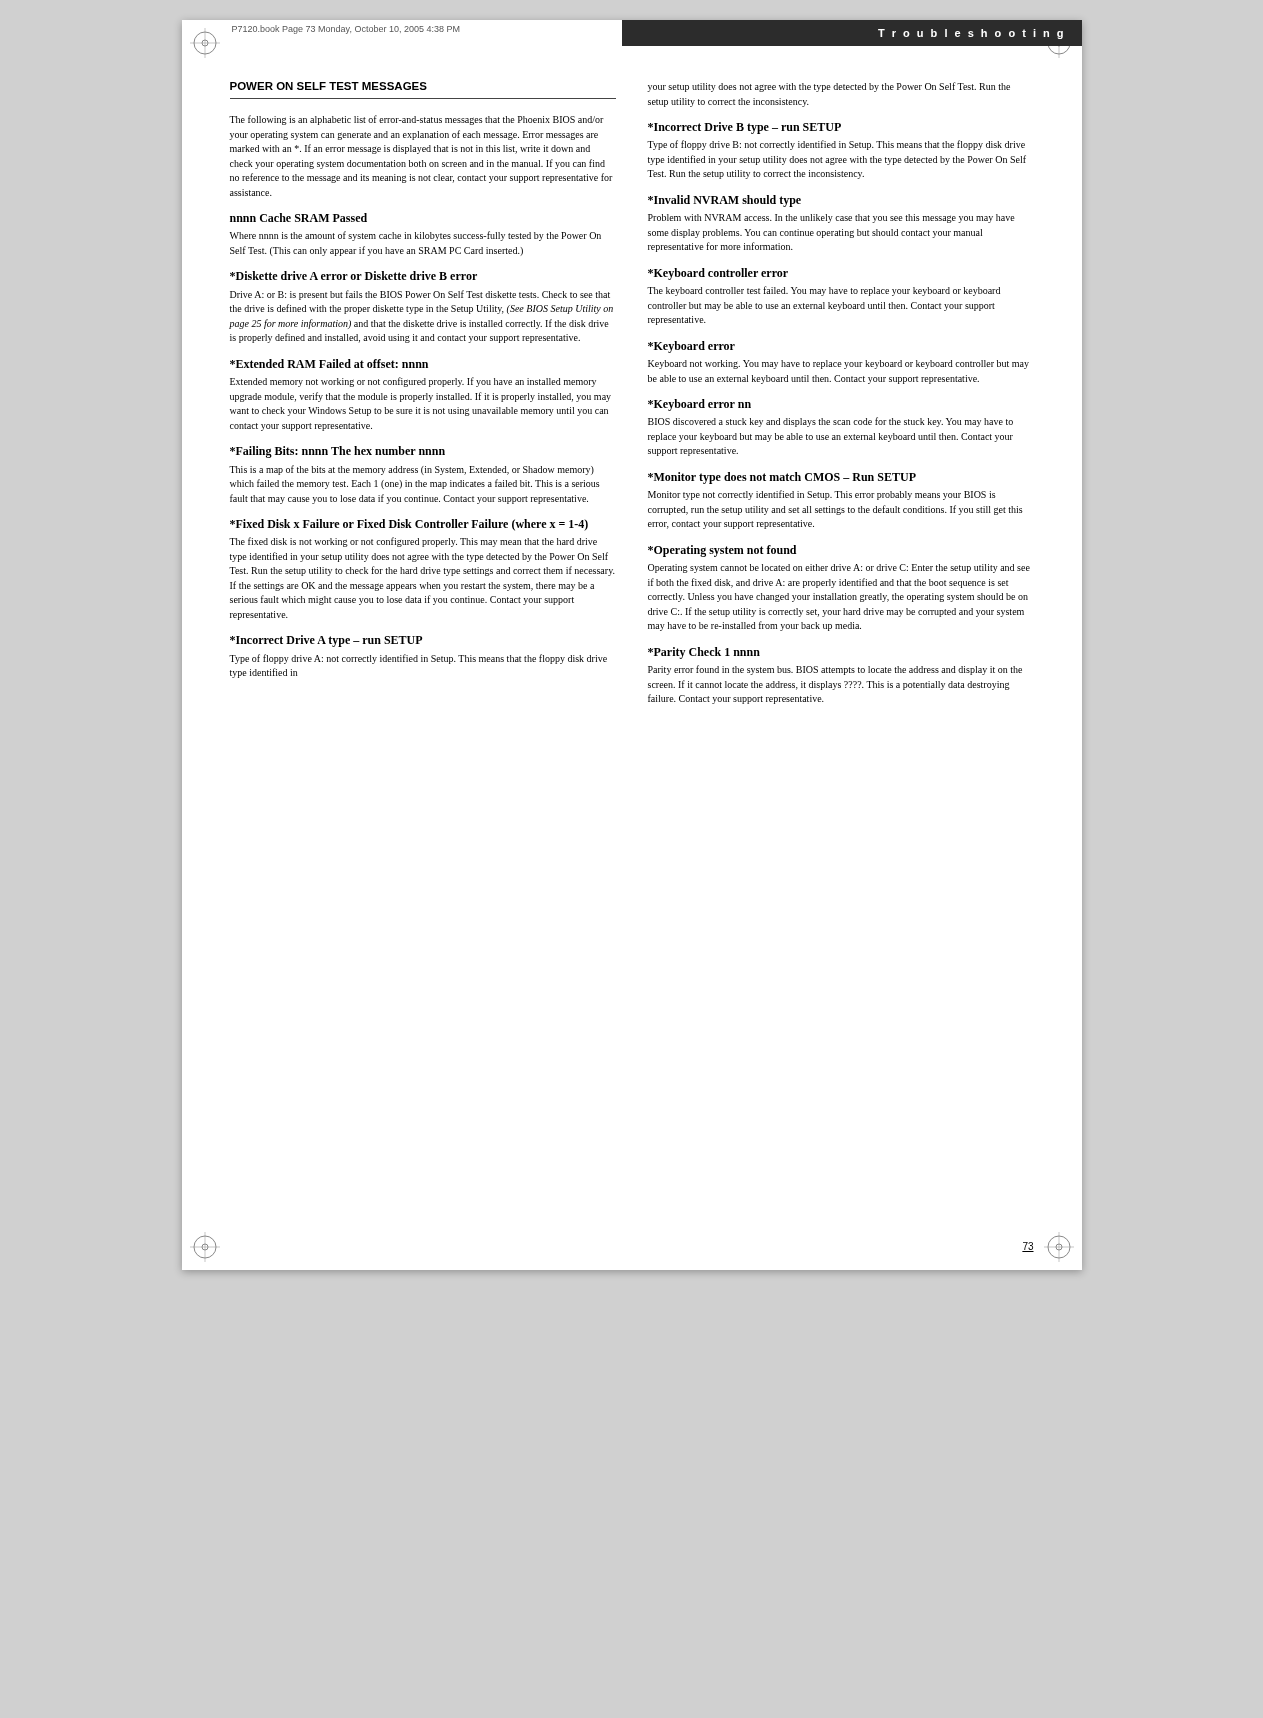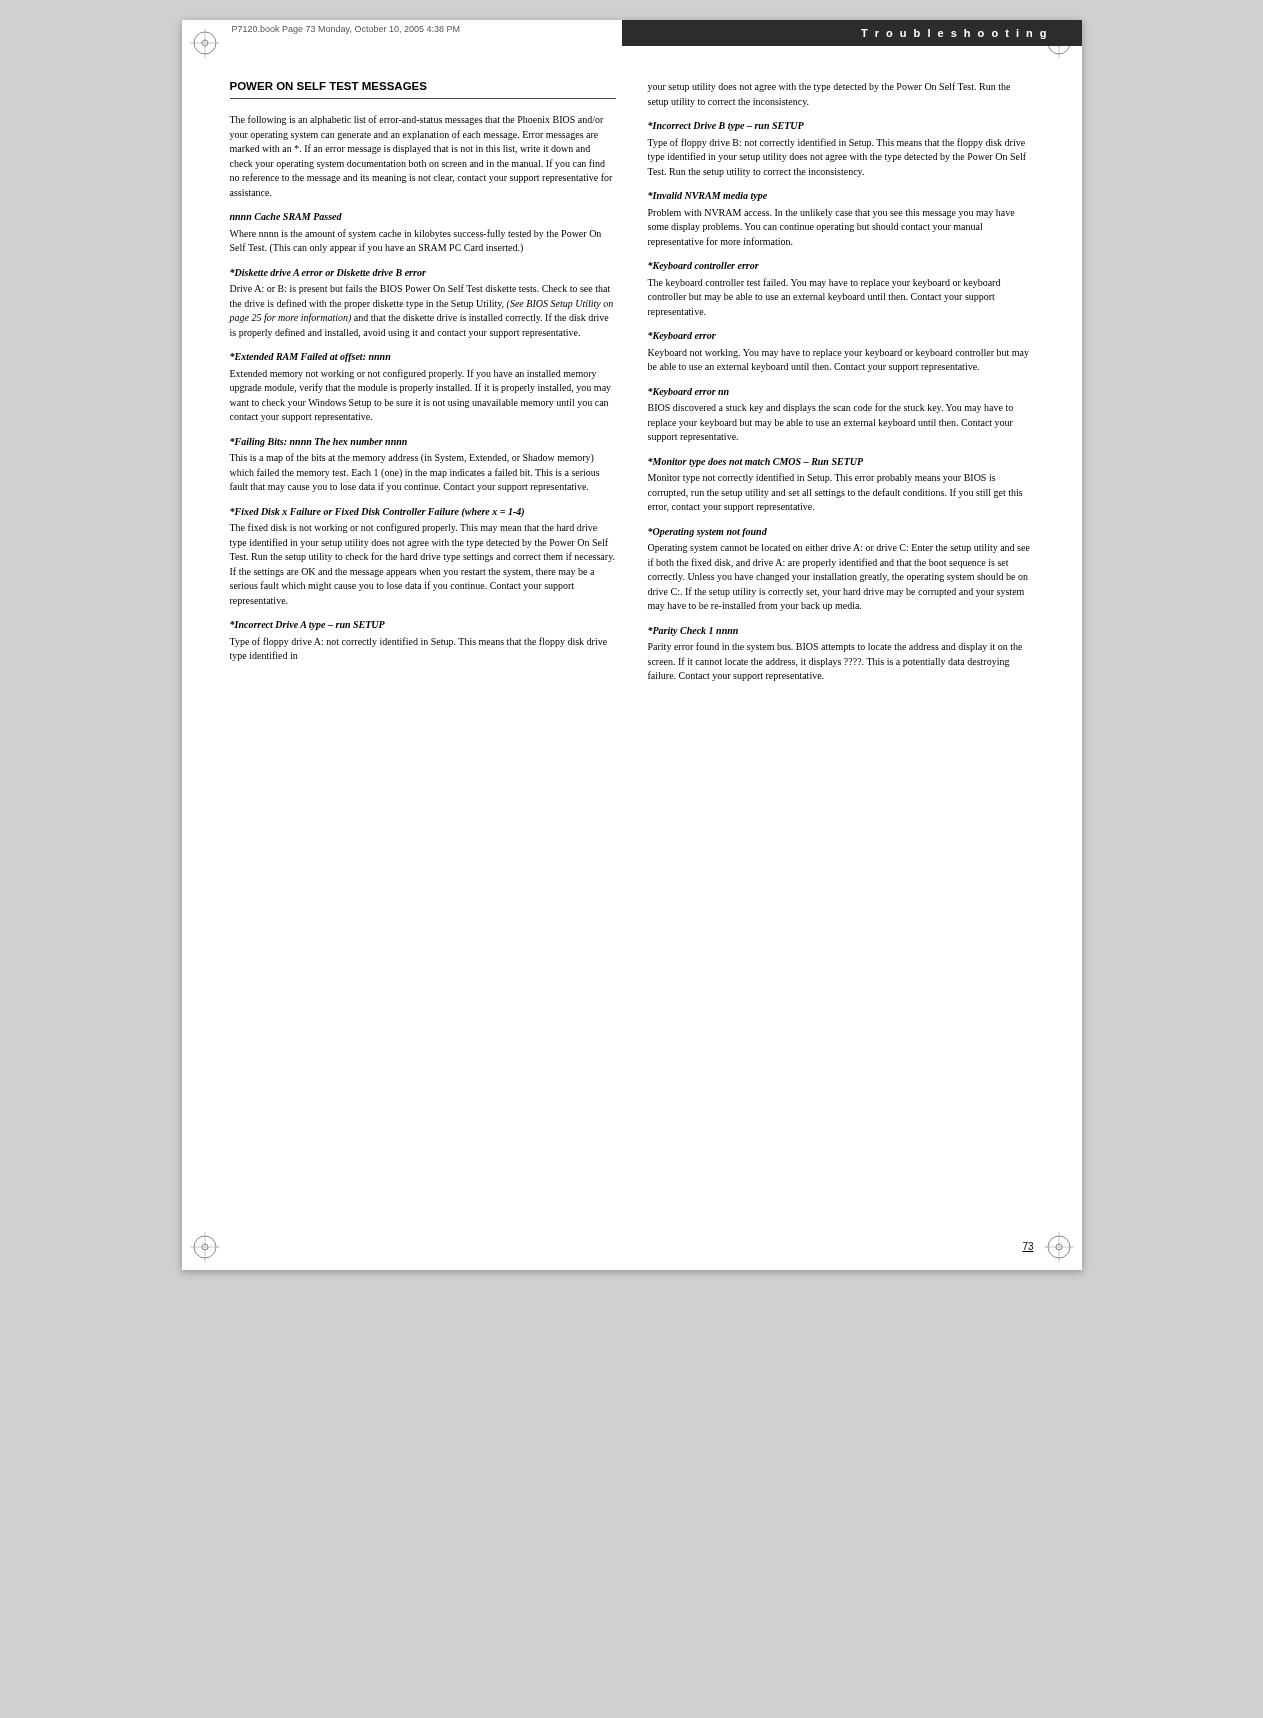--- a/index.html
+++ b/index.html
@@ -46,21 +46,21 @@
     .header-bar {
       position: absolute;
       top: 0;
       right: 0;
       width: 460px;
       height: 26px;
       background: #2c2c2c;
       display: flex;
       align-items: center;
       justify-content: flex-end;
-      padding-right: 33px;
+      padding-right: 16px;
     }
 
     .header-bar-title {
       color: #ffffff;
       font-size: 11px;
       letter-spacing: 2px;
       font-family: Arial, sans-serif;
       font-weight: bold;
     }
 
@@ -110,25 +110,24 @@
       font-size: 10px;
       line-height: 1.45;
       margin-bottom: 10px;
     }
 
     .entry {
       margin-bottom: 10px;
     }
 
     .entry-title {
-      font-size: 10px;
+      font-size: 12px;
       font-weight: bold;
       line-height: 1.45;
       margin-bottom: 2px;
-      font-style: italic;
     }
 
     .entry-body {
       font-size: 10px;
       line-height: 1.45;
     }
 
     .entry-body em {
       font-style: italic;
     }
@@ -239,21 +238,21 @@
       <div class="entry">
         <div class="entry-body">your setup utility does not agree with the type detected by the Power On Self Test. Run the setup utility to correct the inconsistency.</div>
       </div>
 
       <div class="entry">
         <div class="entry-title">*Incorrect Drive B type – run SETUP</div>
         <div class="entry-body">Type of floppy drive B: not correctly identified in Setup. This means that the floppy disk drive type identified in your setup utility does not agree with the type detected by the Power On Self Test. Run the setup utility to correct the inconsistency.</div>
       </div>
 
       <div class="entry">
-        <div class="entry-title">*Invalid NVRAM media type</div>
+        <div class="entry-title">*Invalid NVRAM should type</div>
         <div class="entry-body">Problem with NVRAM access. In the unlikely case that you see this message you may have some display problems. You can continue operating but should contact your manual representative for more information.</div>
       </div>
 
       <div class="entry">
         <div class="entry-title">*Keyboard controller error</div>
         <div class="entry-body">The keyboard controller test failed. You may have to replace your keyboard or keyboard controller but may be able to use an external keyboard until then. Contact your support representative.</div>
       </div>
 
       <div class="entry">
         <div class="entry-title">*Keyboard error</div>

